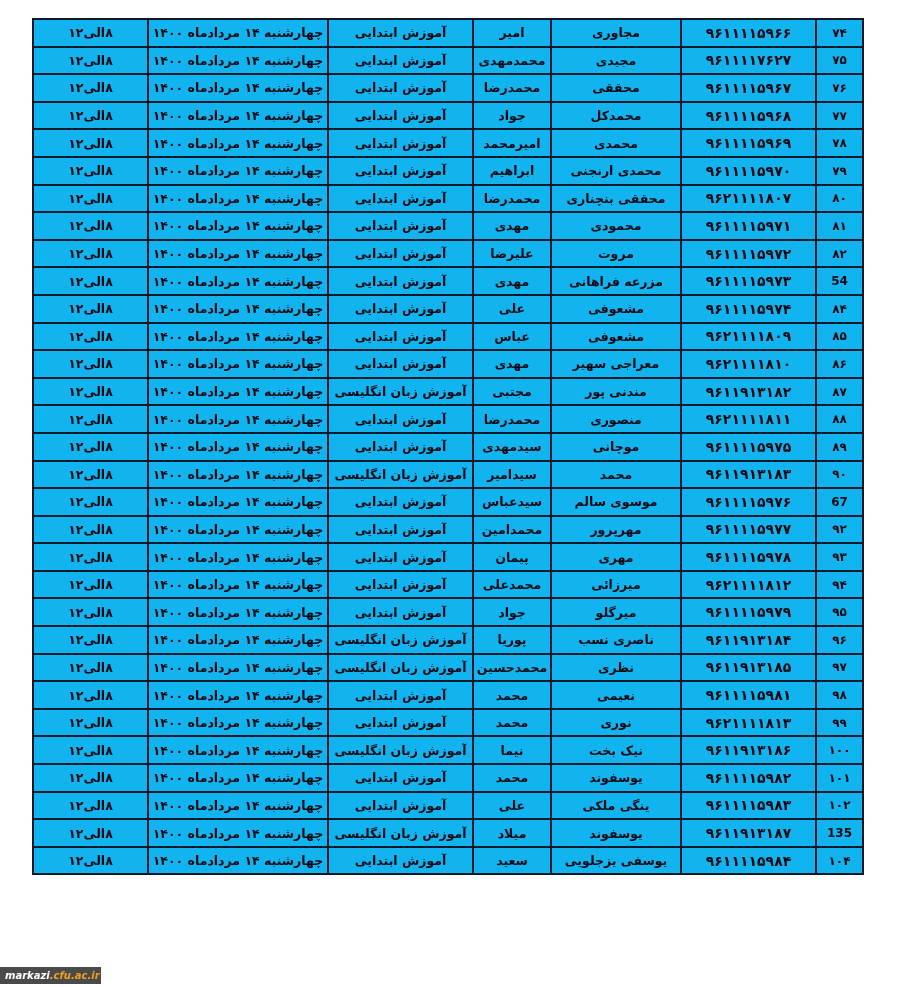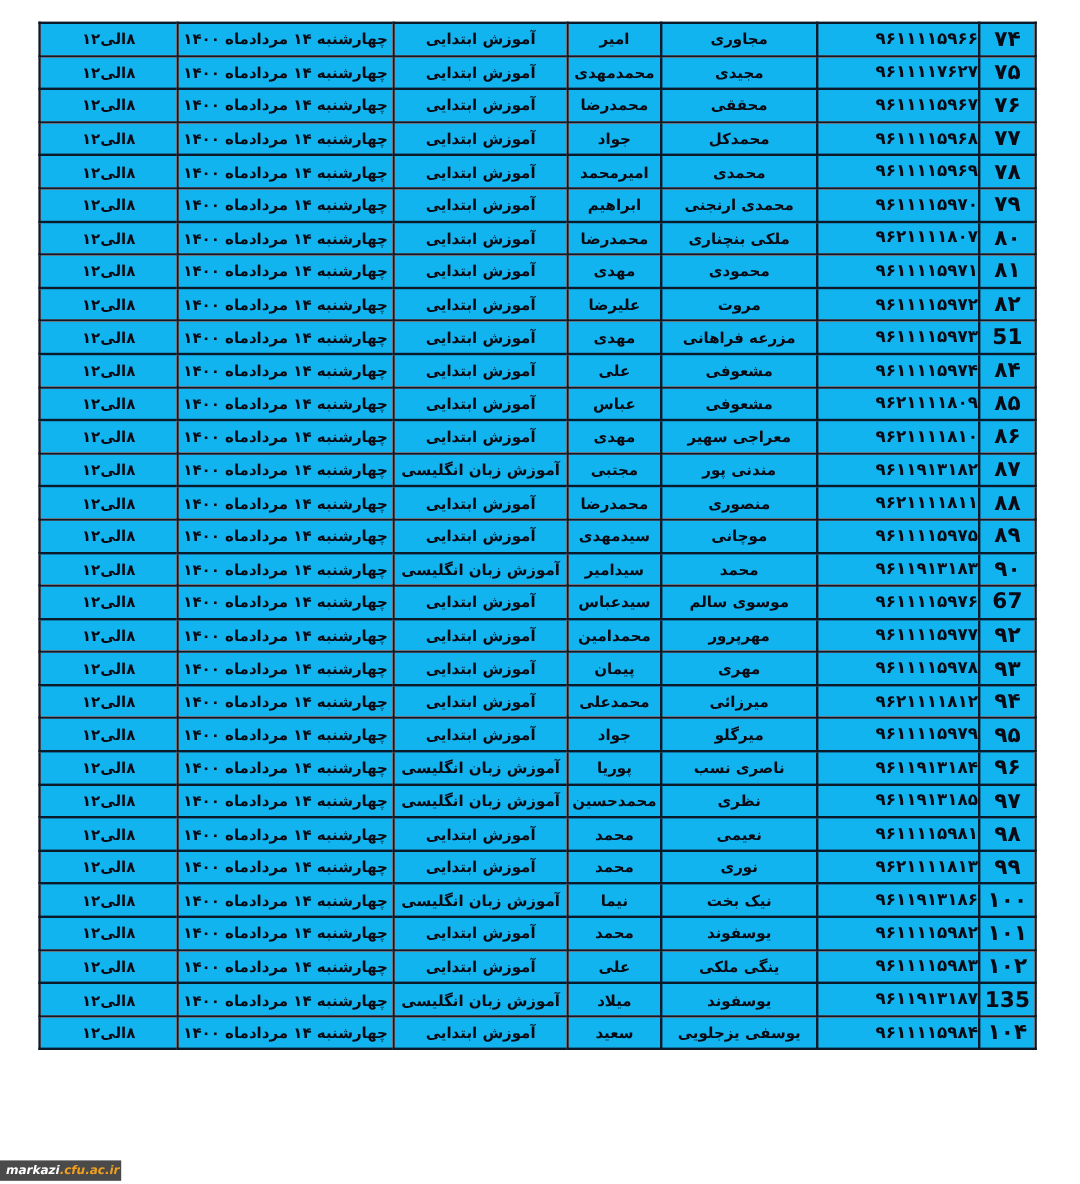--- a/index.html
+++ b/index.html
@@ -4,22 +4,22 @@
 <style>
   html, body { margin: 0; padding: 0; background: #ffffff; }
   body { width: 900px; height: 987px; position: relative; overflow: hidden;
          font-family: "DejaVu Sans", sans-serif; }
   .table-wrap { position: absolute; left: 32px; top: 18px; width: 830px; }
   table { border-collapse: collapse; width: 830px; table-layout: fixed; direction: rtl;
           border: 2px solid #0a1a2a; }
   td { background: #12b4f0; border: 2px solid #0a1a2a; height: 25.6px; padding: 0;
        text-align: center; vertical-align: middle; font-weight: bold; font-size: 12.5px;
        color: #0a0a14; white-space: nowrap; overflow: hidden; }
-  td.num { font-size: 18px; }
-  td.code { font-size: 14px; letter-spacing: 0.5px; text-align: right; }
+  td.num { font-size: 12px; }
+  td.code { font-size: 14px; letter-spacing: 0.5px; }
   .watermark { position: absolute; left: 0; top: 967px; width: 101px; height: 17px;
                background: #4a4a4a; font-family: "DejaVu Sans", sans-serif; font-style: italic;
                font-weight: bold; font-size: 10px; line-height: 17px; padding-left: 5px;
                box-sizing: border-box; white-space: nowrap; }
   .wm-a { color: #ffffff; }
   .wm-b { color: #f0a020; }
 </style>
 </head>
 <body>
 
@@ -85,21 +85,21 @@
           <td class="code">۹۶۱۱۱۱۵۹۷۰</td>
           <td>محمدی ارنجنی</td>
           <td>ابراهیم</td>
           <td>آموزش ابتدایی</td>
           <td>چهارشنبه ۱۴ مردادماه ۱۴۰۰</td>
           <td>۸الی۱۲</td>
         </tr>
         <tr>
           <td class="num">۸۰</td>
           <td class="code">۹۶۲۱۱۱۱۸۰۷</td>
-          <td>ملکی بنچناری</td>
+          <td>محققی بنچناری</td>
           <td>محمدرضا</td>
           <td>آموزش ابتدایی</td>
           <td>چهارشنبه ۱۴ مردادماه ۱۴۰۰</td>
           <td>۸الی۱۲</td>
         </tr>
         <tr>
           <td class="num">۸۱</td>
           <td class="code">۹۶۱۱۱۱۵۹۷۱</td>
           <td>محمودی</td>
           <td>مهدی</td>
@@ -110,21 +110,21 @@
         <tr>
           <td class="num">۸۲</td>
           <td class="code">۹۶۱۱۱۱۵۹۷۲</td>
           <td>مروت</td>
           <td>علیرضا</td>
           <td>آموزش ابتدایی</td>
           <td>چهارشنبه ۱۴ مردادماه ۱۴۰۰</td>
           <td>۸الی۱۲</td>
         </tr>
         <tr>
-          <td class="num">51</td>
+          <td class="num">54</td>
           <td class="code">۹۶۱۱۱۱۵۹۷۳</td>
           <td>مزرعه فراهانی</td>
           <td>مهدی</td>
           <td>آموزش ابتدایی</td>
           <td>چهارشنبه ۱۴ مردادماه ۱۴۰۰</td>
           <td>۸الی۱۲</td>
         </tr>
         <tr>
           <td class="num">۸۴</td>
           <td class="code">۹۶۱۱۱۱۵۹۷۴</td>

